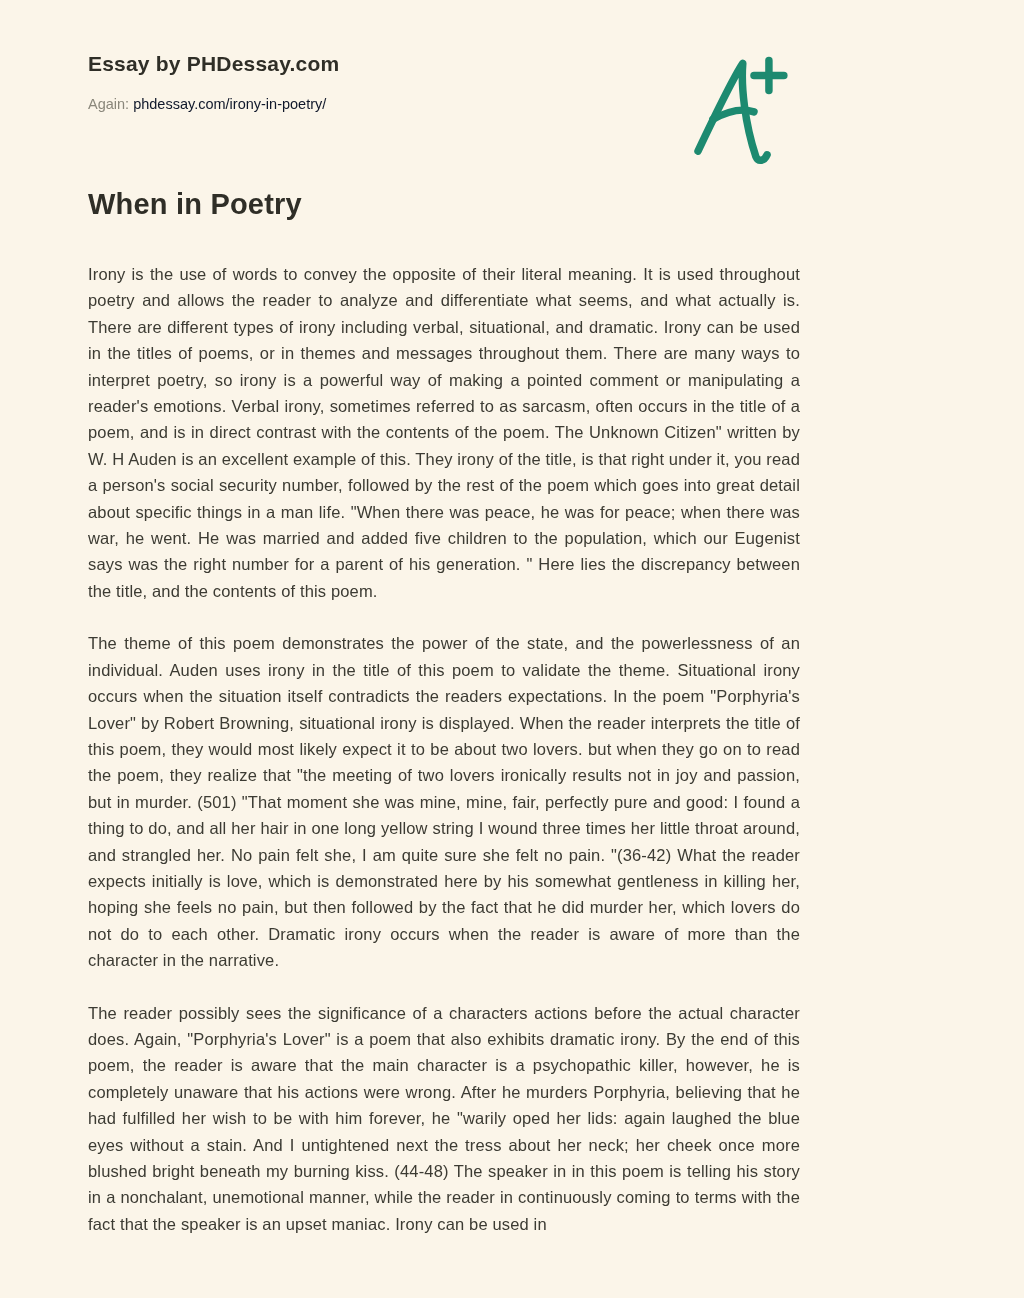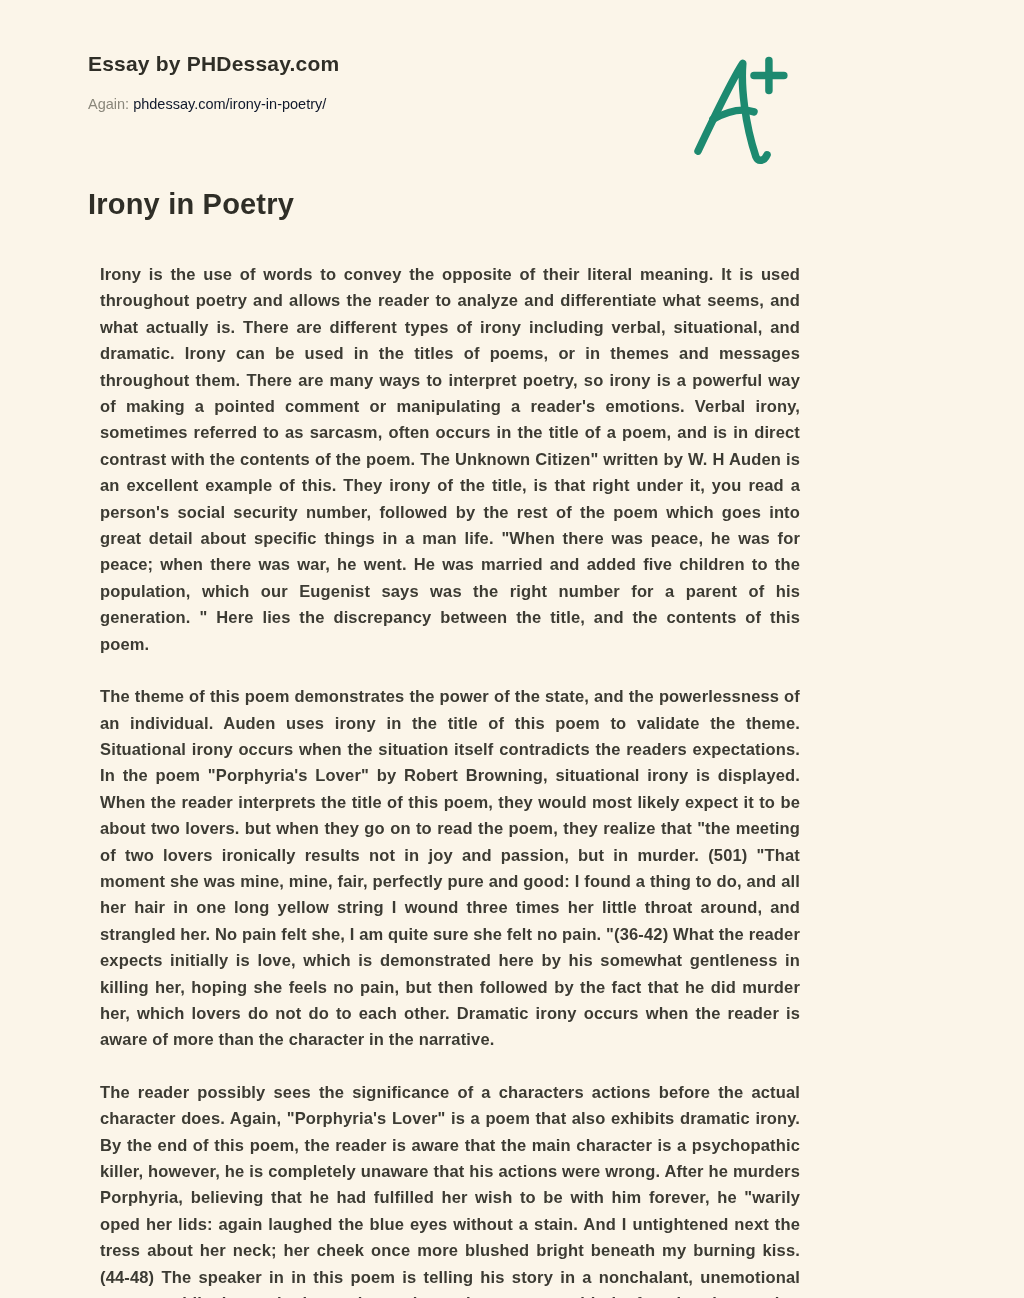--- a/index.html
+++ b/index.html
@@ -51,27 +51,26 @@
     margin: 76px 0 0 0;
     font-size: 29px;
     font-weight: 700;
     color: #2f2e27;
     letter-spacing: 0.2px;
   }
   .article {
     margin-top: 40px;
   }
   .article p {
-    margin: 0 0 26px 12px;
+    margin: 0 0 26px 0;
     font-size: 16.5px;
     line-height: 26.4px;
     text-align: justify;
     color: #3c3b33;
     letter-spacing: 0.15px;
-    font-weight: bold;
   }
 </style>
 </head>
 <body>
 
 <div class="page">
 
   <div class="header">
     <div class="byline">Essay by PHDessay.com</div>
 
@@ -85,21 +84,21 @@
         <g fill="none" stroke="#1d8a70" stroke-width="8" stroke-linecap="round" stroke-linejoin="round">
           <path d="M10 104 C 28 66, 46 28, 58 10 C 56 34, 60 74, 72 110 C 74.5 116, 81 115, 84 108"></path>
           <path d="M26 70 C 44 60, 58 58, 70 62"></path>
           <path d="M70 23 H 102"></path>
           <path d="M86 7 V 39"></path>
         </g>
       </svg>
     </div>
   </div>
 
-  <h1 class="title">Irony in Poetry</h1>
+  <h1 class="title">When in Poetry</h1>
 
   <div class="article">
     <p>Irony is the use of words to convey the opposite of their literal meaning. It is used throughout poetry and allows the reader to analyze and differentiate what seems, and what actually is. There are different types of irony including verbal, situational, and dramatic. Irony can be used in the titles of poems, or in themes and messages throughout them. There are many ways to interpret poetry, so irony is a powerful way of making a pointed comment or manipulating a reader's emotions. Verbal irony, sometimes referred to as sarcasm, often occurs in the title of a poem, and is in direct contrast with the contents of the poem. The Unknown Citizen" written by W. H Auden is an excellent example of this. They irony of the title, is that right under it, you read a person's social security number, followed by the rest of the poem which goes into great detail about specific things in a man life. "When there was peace, he was for peace; when there was war, he went. He was married and added five children to the population, which our Eugenist says was the right number for a parent of his generation. " Here lies the discrepancy between the title, and the contents of this poem.</p>
     <p>The theme of this poem demonstrates the power of the state, and the powerlessness of an individual. Auden uses irony in the title of this poem to validate the theme. Situational irony occurs when the situation itself contradicts the readers expectations. In the poem "Porphyria's Lover" by Robert Browning, situational irony is displayed. When the reader interprets the title of this poem, they would most likely expect it to be about two lovers. but when they go on to read the poem, they realize that "the meeting of two lovers ironically results not in joy and passion, but in murder. (501) "That moment she was mine, mine, fair, perfectly pure and good: I found a thing to do, and all her hair in one long yellow string I wound three times her little throat around, and strangled her. No pain felt she, I am quite sure she felt no pain. "(36-42) What the reader expects initially is love, which is demonstrated here by his somewhat gentleness in killing her, hoping she feels no pain, but then followed by the fact that he did murder her, which lovers do not do to each other. Dramatic irony occurs when the reader is aware of more than the character in the narrative.</p>
     <p>The reader possibly sees the significance of a characters actions before the actual character does. Again, "Porphyria's Lover" is a poem that also exhibits dramatic irony. By the end of this poem, the reader is aware that the main character is a psychopathic killer, however, he is completely unaware that his actions were wrong. After he murders Porphyria, believing that he had fulfilled her wish to be with him forever, he "warily oped her lids: again laughed the blue eyes without a stain. And I untightened next the tress about her neck; her cheek once more blushed bright beneath my burning kiss. (44-48) The speaker in in this poem is telling his story in a nonchalant, unemotional manner, while the reader in continuously coming to terms with the fact that the speaker is an upset maniac. Irony can be used in</p>
   </div>
 
 </div>
 
 </body></html>

